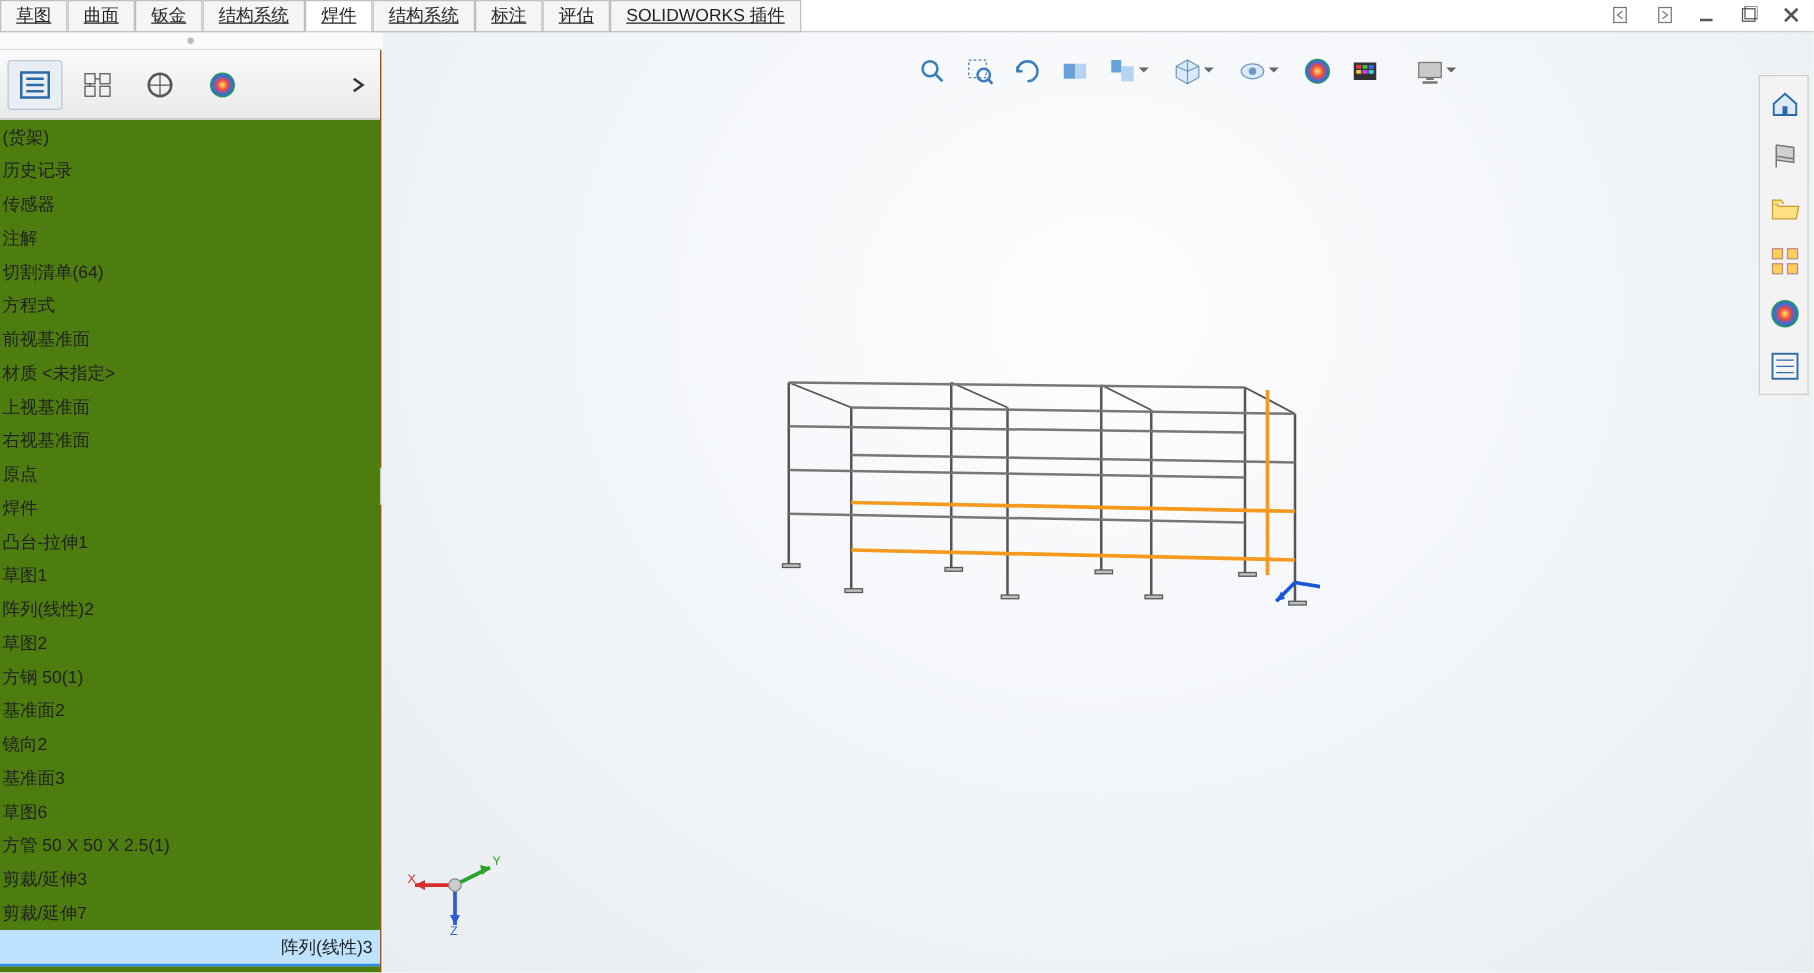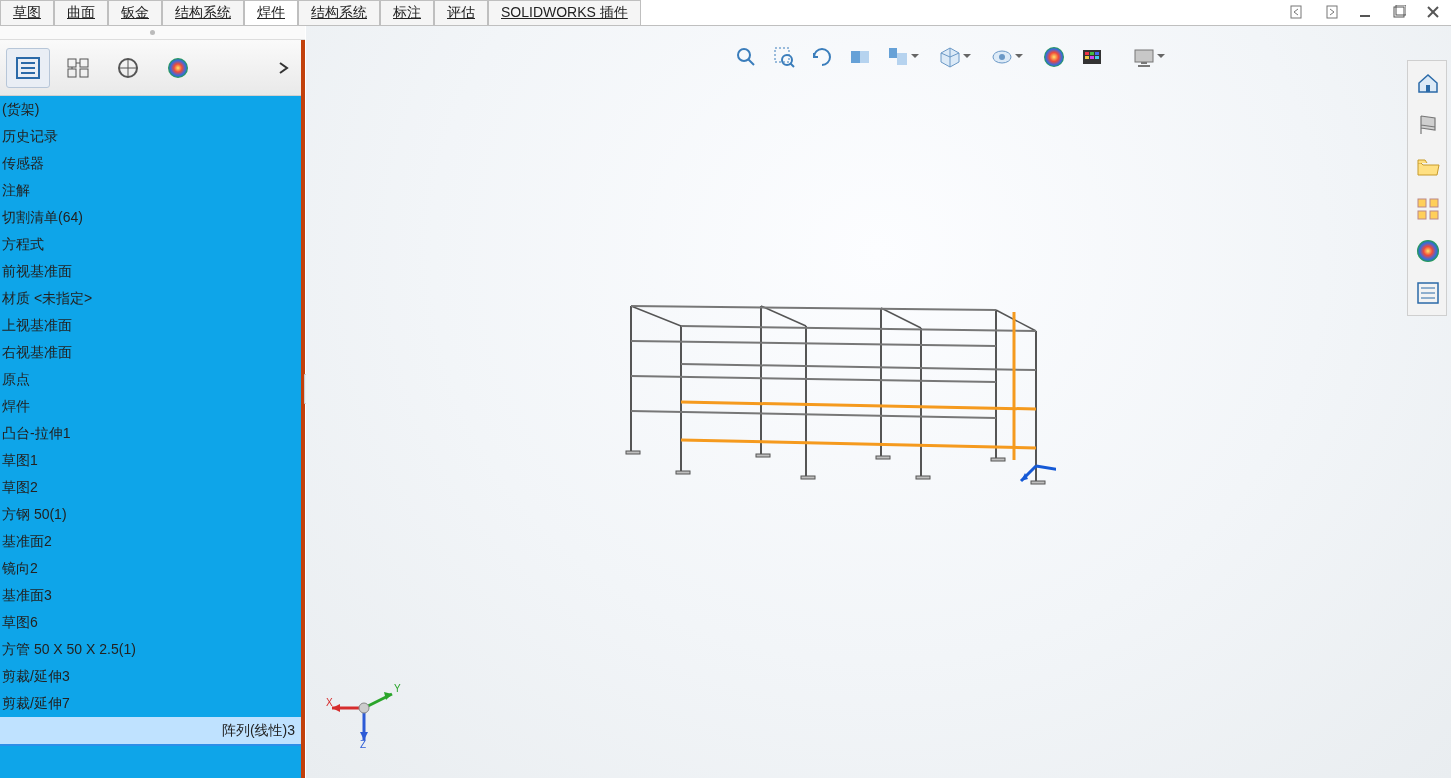--- a/index.html
+++ b/index.html
@@ -15,21 +15,21 @@
 
     
     .win-controls { position: absolute; right: 8px; top: 2px; display: flex; gap: 14px; align-items: center; }
     .win-btn { width: 20px; height: 20px; display: flex; align-items: center; justify-content: center; cursor: pointer; color: #666; }
 
     
     .thin-row { position:absolute; left:0; top:26px; height:14px; width:305px; background:#fafafa; border-bottom:1px solid #ddd; display:flex; align-items:center; justify-content:center; }
     .thin-row .dot { width:5px; height:5px; border-radius:50%; background:#bbb; }
 
     
-    .left-panel { position: absolute; left: 0; top: 40px; width: 305px; bottom: 0; background: #0ea5e9; border-right: 4px solid #c2410c; }
+    .left-panel { position: absolute; left: 0; top: 40px; width: 305px; bottom: 0; background: #4d7c0f; border-right: 1px solid #c2410c; }
     .panel-toolbar { height: 56px; border-bottom: 1px solid #d0d0d0; display: flex; align-items: center; padding: 0 6px; gap: 6px; background: linear-gradient(#fafafa,#e9e9e9); }
     .ptool { width: 44px; height: 40px; border: 1px solid transparent; border-radius: 3px; display: flex; align-items: center; justify-content: center; cursor: pointer; }
     .ptool.active { background: #e9eef5; border-color: #b7c6d8; }
     .panel-toolbar .spacer { flex: 1; }
     .panel-toolbar .arrow-right { width: 22px; height: 22px; display:flex; align-items:center; justify-content:center; cursor:pointer; }
 
     .tree { overflow-y: auto; height: calc(100% - 56px); }
     .tree-item { padding: 3px 6px 3px 2px; color: #222; font-size: 14px; cursor: pointer; white-space: nowrap; line-height: 21px; }
     .tree-item.selected { background: #bfe2ff; border-bottom: 2px solid #2e8ee8; text-align: right; }
 
@@ -165,20 +165,21 @@
       <div class="tree-item">切割清单(64)</div>
       <div class="tree-item">方程式</div>
       <div class="tree-item">前视基准面</div>
       <div class="tree-item">材质 &lt;未指定&gt;</div>
       <div class="tree-item">上视基准面</div>
       <div class="tree-item">右视基准面</div>
       <div class="tree-item">原点</div>
       <div class="tree-item">焊件</div>
       <div class="tree-item">凸台-拉伸1</div>
       <div class="tree-item">草图1</div>
+      <div class="tree-item">阵列(线性)2</div>
       <div class="tree-item">草图2</div>
       <div class="tree-item">方钢 50(1)</div>
       <div class="tree-item">基准面2</div>
       <div class="tree-item">镜向2</div>
       <div class="tree-item">基准面3</div>
       <div class="tree-item">草图6</div>
       <div class="tree-item">方管 50 X 50 X 2.5(1)</div>
       <div class="tree-item">剪裁/延伸3</div>
       <div class="tree-item">剪裁/延伸7</div>
       <div class="tree-item selected">阵列(线性)3</div>

